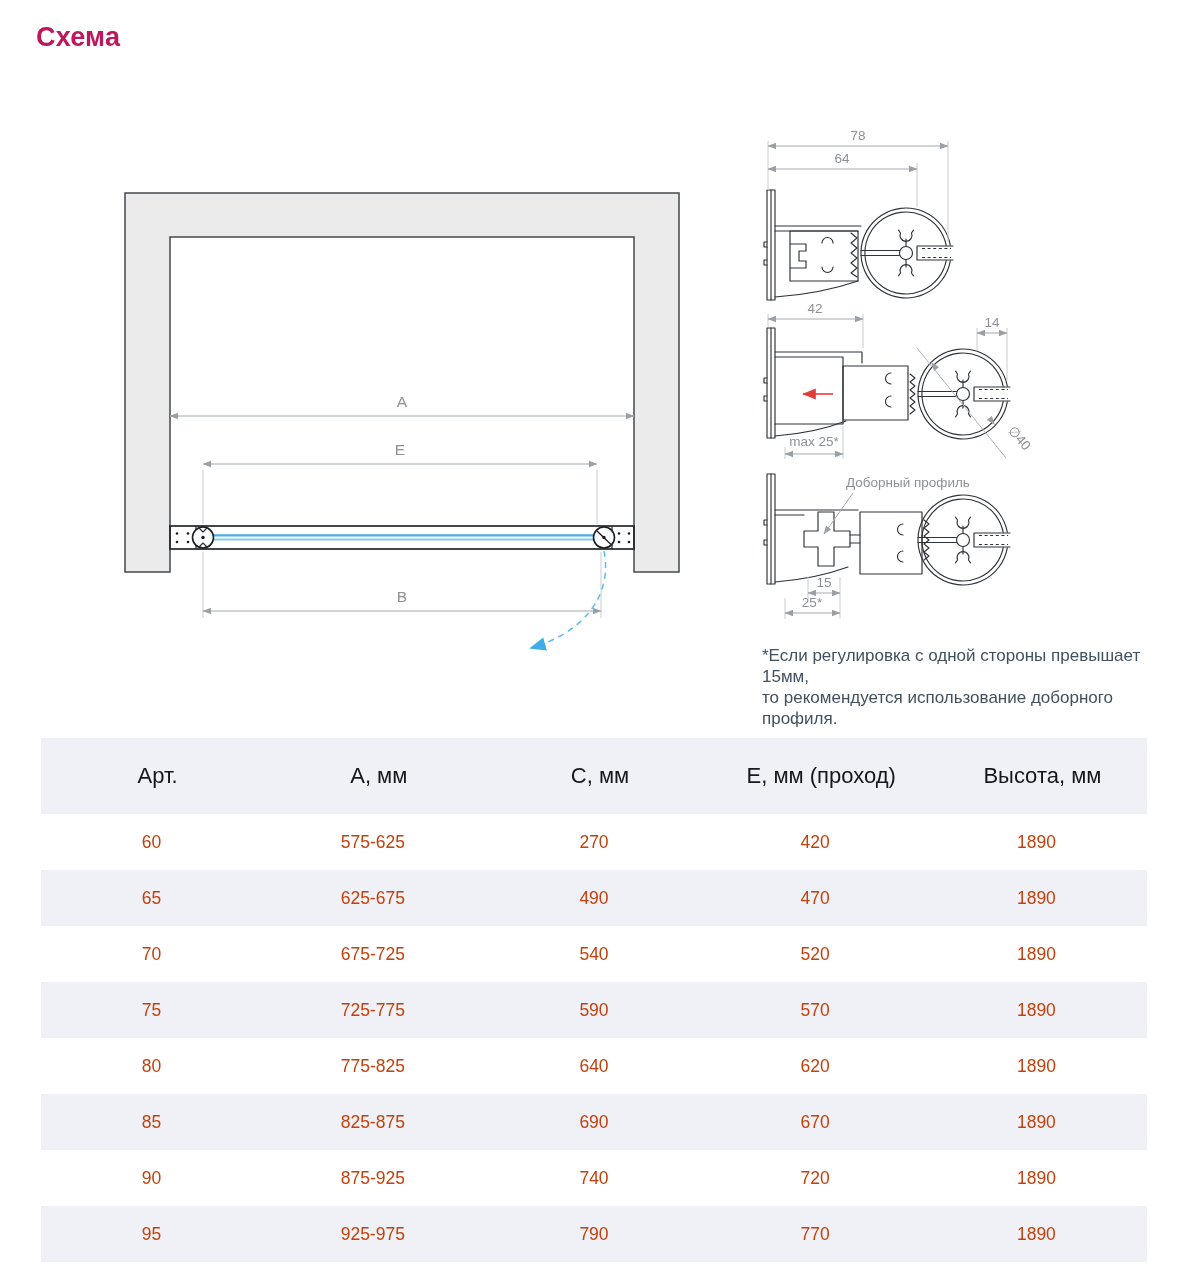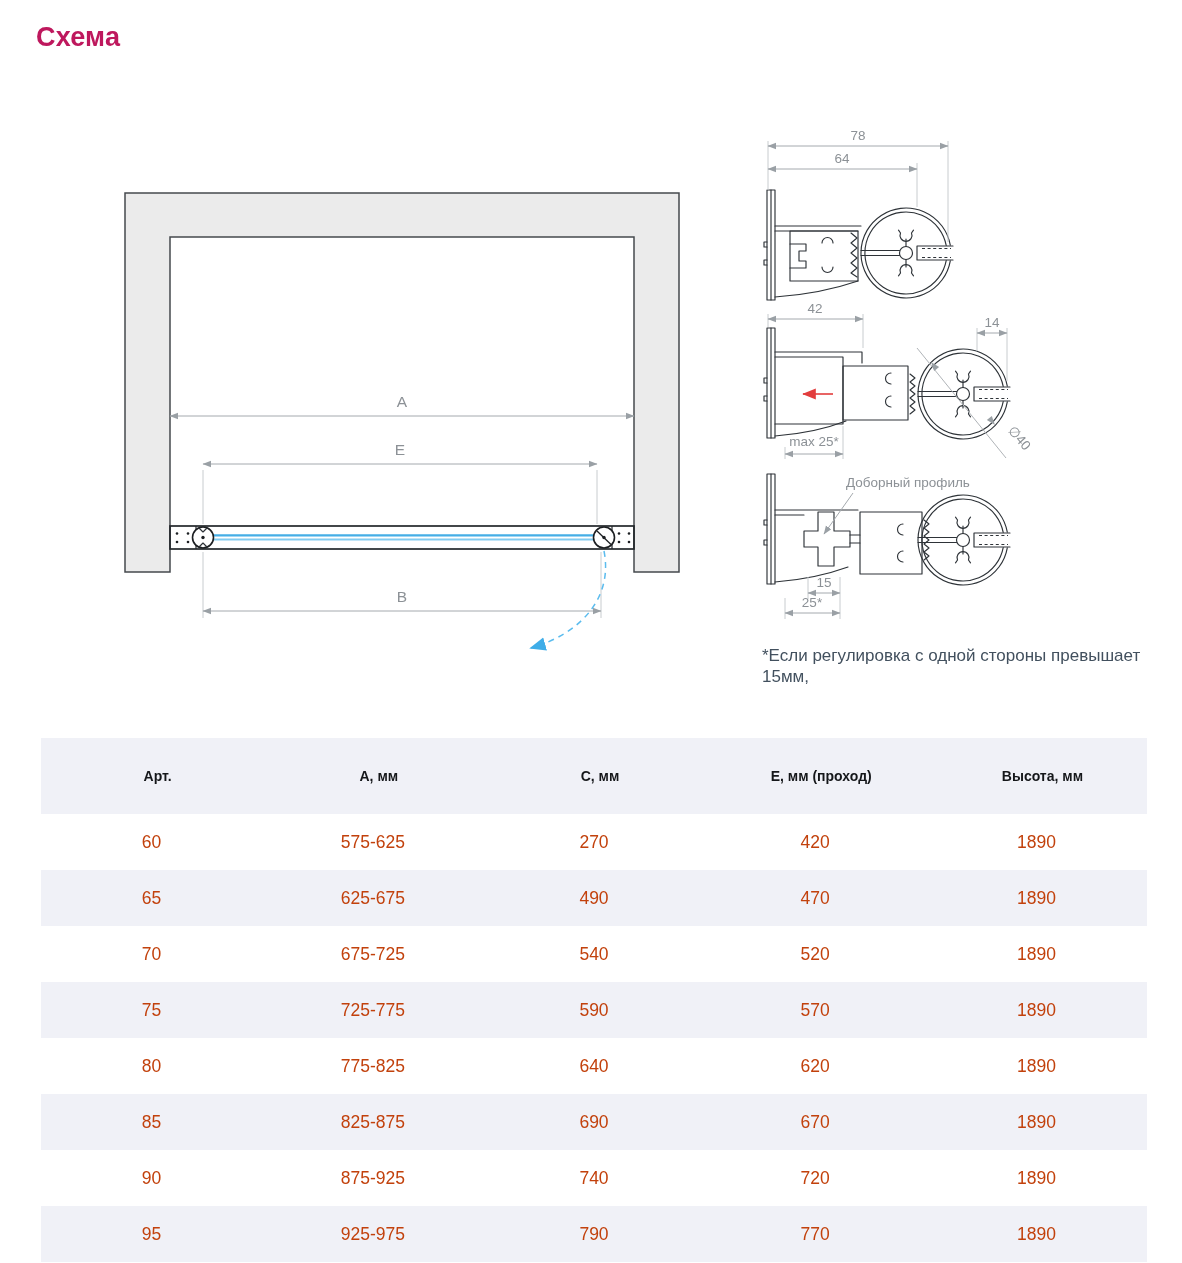--- a/index.html
+++ b/index.html
@@ -13,23 +13,23 @@
   .dl{stroke:#a4a9ae;stroke-width:1;fill:none;}
   .ext{stroke:#c8cccf;stroke-width:1;fill:none;}
   .dt{fill:#8c9196;font-size:13.5px;}
   .dtl{fill:#8c9196;font-size:15.5px;}
   .serr{fill:none;stroke:#2e3338;stroke-width:1;stroke-dasharray:3,2.6;}
   .footnote{position:absolute;left:762px;top:645px;width:410px;font-size:17px;
             line-height:21px;color:#42505e;}
   .tbl{position:absolute;left:41px;top:738px;width:1106px;}
   .row{display:flex;align-items:center;height:56px;}
   .row.head{height:76px;background:#f0f1f7;}
-  .row.alt{background:#f0f1f7;}
+  .row.alt{background:#f0f1f7;justify-content:flex-end;}
   .cell{flex:1;text-align:center;font-size:17.5px;color:#c2410c;}
-  .row.head .cell{font-weight:700;font-size:14px;color:#15171a;padding-left:12px;}
+  .row.head .cell{font-weight:400;font-size:22px;color:#15171a;padding-left:12px;}
 </style>
 </head>
 <body>
 
 <div class="page">
 
   <div class="title">Схема</div>
 
   <svg class="diagram" width="1182" height="600" viewBox="0 80 1182 600" xmlns="http://www.w3.org/2000/svg">
     <defs>
@@ -158,20 +158,21 @@
       <path class="ext" d="M808,577 V599 M840,577 V619 M785,598 V619"></path>
       <line class="dl" x1="808" y1="593" x2="840" y2="593" marker-start="url(#ma)" marker-end="url(#ma)"></line>
       <text class="dt" x="824" y="587" text-anchor="middle">15</text>
       <line class="dl" x1="785" y1="613" x2="840" y2="613" marker-start="url(#ma)" marker-end="url(#ma)"></line>
       <text class="dt" x="812" y="607" text-anchor="middle">25*</text>
     </g>
   </svg>
 
   <div class="footnote">
     <div>*Если регулировка с одной стороны превышает 15мм,</div>
+    <div>то рекомендуется использование доборного профиля.</div>
   </div>
 
   <div class="tbl">
     <div class="row head">
       <div class="cell">Арт.</div>
       <div class="cell">А, мм</div>
       <div class="cell">С, мм</div>
       <div class="cell">Е, мм (проход)</div>
       <div class="cell">Высота, мм</div>
     </div>

